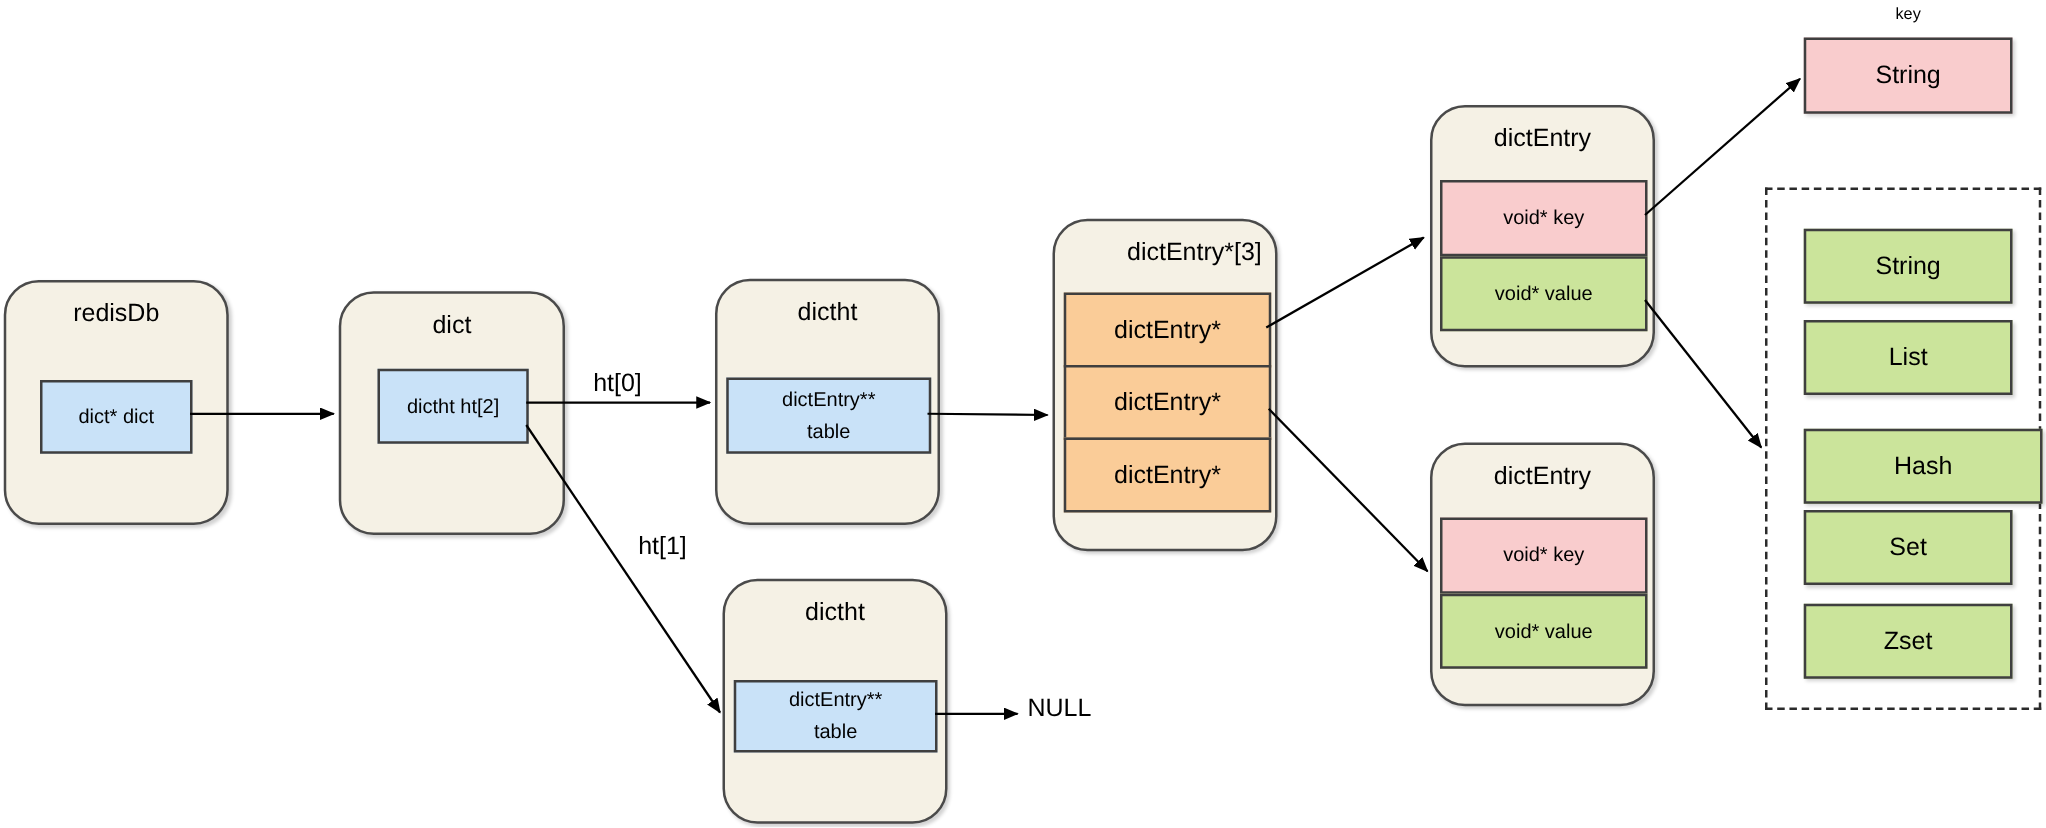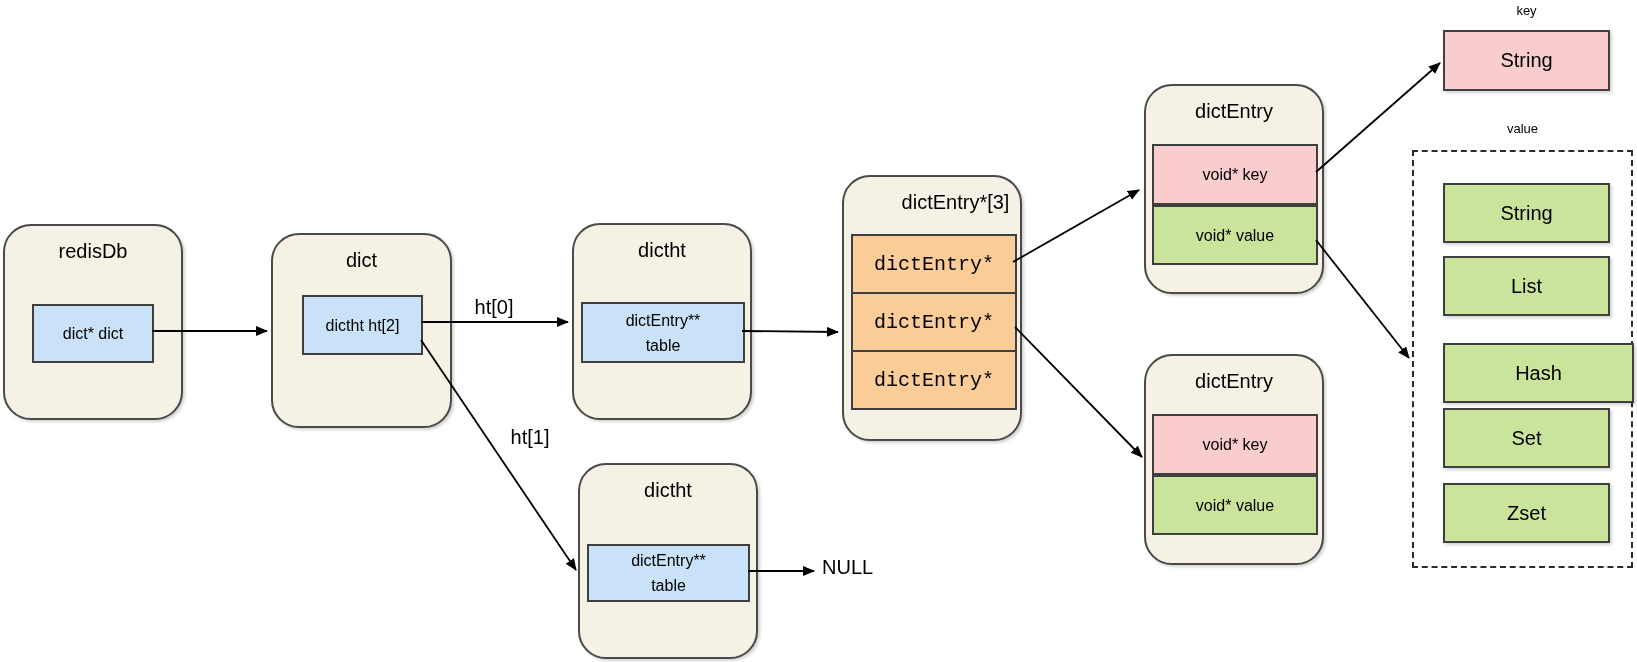--- a/index.html
+++ b/index.html
@@ -26,21 +26,21 @@
     box-sizing:border-box;
     display:flex;
     flex-direction:column;
     align-items:center;
     justify-content:center;
     font-size:16px;
     line-height:25px;
     text-align:center;
   }
   .blue{background:var(--blue-fill,#C9E2F8);}
-  .orange{background:var(--orange-fill,#FACC98);font-family:Liberation Mono, monospace;}
+  .orange{background:var(--orange-fill,#FACC98);}
   .pink{background:var(--pink-fill,#F9CCCD);}
   .green{background:var(--green-fill,#CBE49B);}
 
   .stack{position:absolute;left:7px;top:57px;width:166px;}
   .stack .cell{
     position:relative;
     width:100%;height:60px;
     border:2px solid var(--box-border,#3F3F3F);
     box-sizing:border-box;
     margin-top:-2px;
@@ -140,21 +140,20 @@
     <div class="field green" style="left:6px;top:119px;width:166px;height:60px;">
       <span>void* value</span>
     </div>
   </div>
 
   <div class="group-label" style="left:1443px;top:3px;width:167px;">key</div>
   <div class="free-box pink" style="left:1443px;top:30px;width:167px;height:61px;">
     <span>String</span>
   </div>
 
-  <div class="group-label" style="left:1412px;top:121px;width:221px;">value</div>
   <div class="dashed-group" style="left:1412px;top:150px;width:221px;height:418px;">
     <div class="free-box green" style="left:29px;top:31px;width:167px;height:60px;">String</div>
     <div class="free-box green" style="left:29px;top:104px;width:167px;height:60px;">List</div>
     <div class="free-box green" style="left:29px;top:191px;width:191px;height:60px;">Hash</div>
     <div class="free-box green" style="left:29px;top:256px;width:167px;height:60px;">Set</div>
     <div class="free-box green" style="left:29px;top:331px;width:167px;height:60px;">Zset</div>
   </div>
 
   <div class="edge-label" style="left:462px;top:296px;width:64px;">ht[0]</div>
   <div class="edge-label" style="left:498px;top:426px;width:64px;">ht[1]</div>

